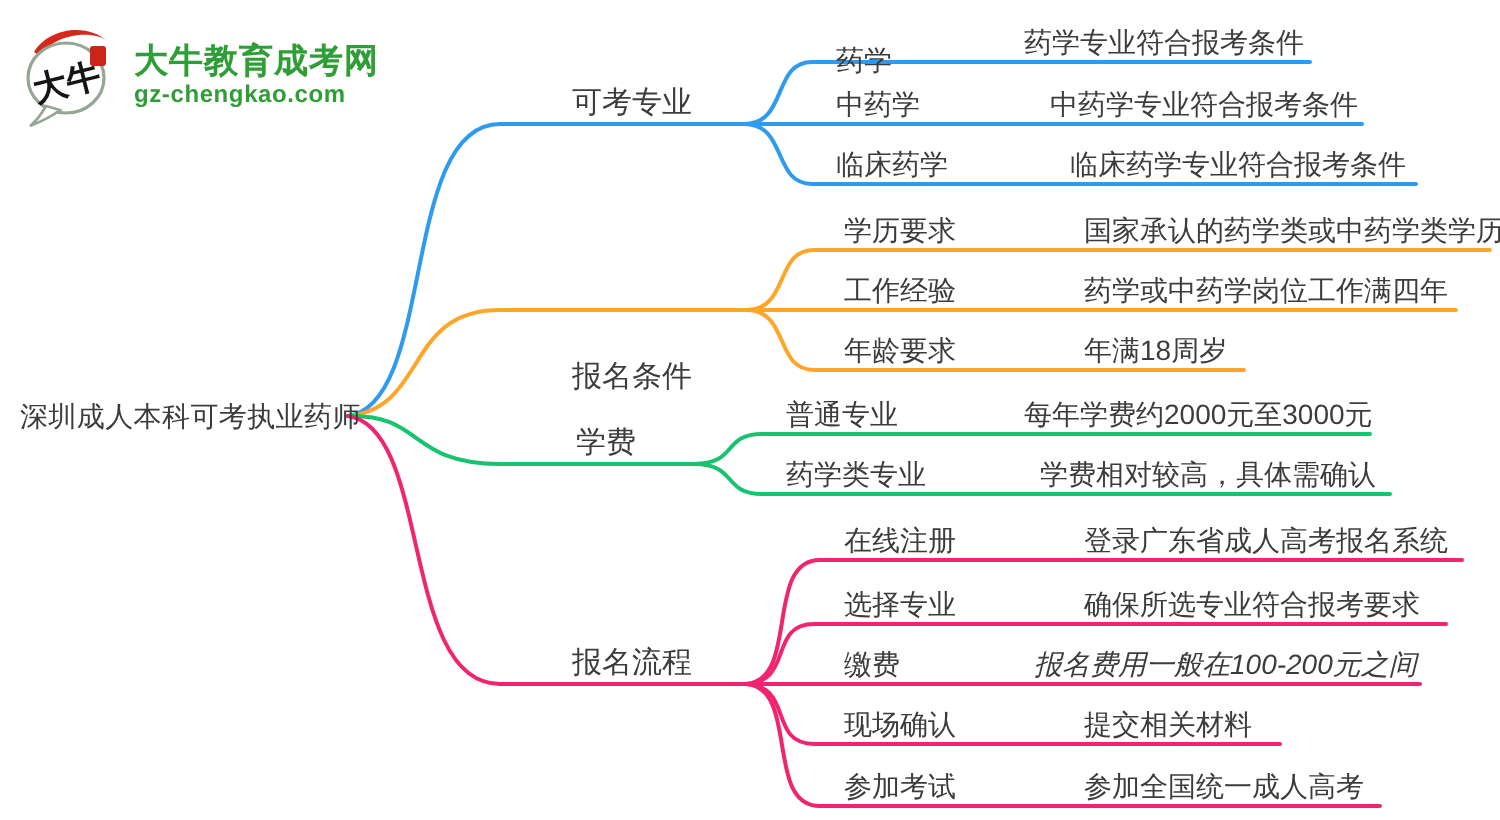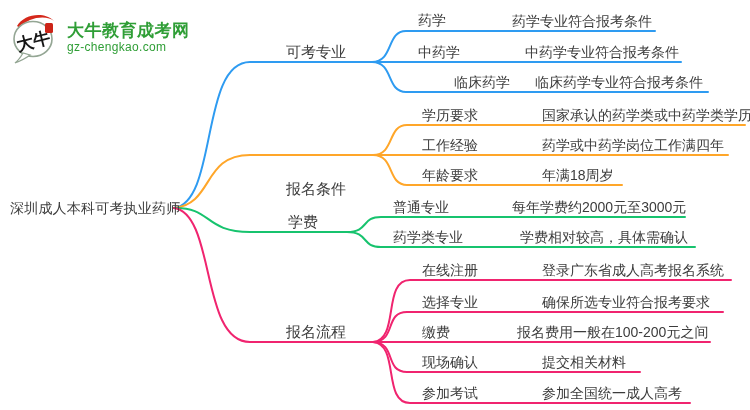--- a/index.html
+++ b/index.html
@@ -11,21 +11,21 @@
   .stroke-orange{stroke:var(--color-orange,#ffa629);}
   .stroke-green{stroke:var(--color-green,#17c36e);}
   .stroke-pink{stroke:var(--color-pink,#f0246f);}
   .node{position:absolute;white-space:nowrap;color:var(--color-text,#3c3c3c);
         font-size:14px;line-height:16px;}
   .root-label{font-size:14px;letter-spacing:.2px;}
   .branch-label{font-size:15px;}
   .logo{position:absolute;left:12px;top:10px;display:flex;align-items:center;gap:7px;}
   .logo-title{color:var(--color-logo_green,#2f9e36);font-weight:bold;font-size:17px;
               line-height:20px;letter-spacing:.5px;}
-  .logo-url{color:var(--color-logo_green,#2f9e36);font-weight:normal;font-size:12px;
+  .logo-url{color:var(--color-logo_green,#2f9e36);font-weight:bold;font-size:12px;
             line-height:13px;letter-spacing:.3px;}
 </style>
 </head>
 <body>
 
 <div class="stage">
 
   <svg class="links" viewBox="0 0 750 410">
 
     <path class="stroke-blue" d="M174,208 C218,202 200,62 250,62 H372"></path>
@@ -64,23 +64,23 @@
     </div>
   </div>
 
   <div class="node root-label" style="left:10px;top:200px;">深圳成人本科可考执业药师</div>
 
   <div class="node branch-label" style="left:286px;top:44px;">可考专业</div>
   <div class="node branch-label" style="left:286px;top:137px;margin-top:44px;">报名条件</div>
   <div class="node branch-label" style="left:288px;top:214px;">学费</div>
   <div class="node branch-label" style="left:286px;top:324px;font-family:Liberation Serif, serif;">报名流程</div>
 
-  <div class="node" style="left:418px;top:12px;">药学</div>
+  <div class="node" style="left:418px;top:22px;">药学</div>
   <div class="node" style="left:418px;top:44px;">中药学</div>
-  <div class="node" style="left:418px;top:74px;margin-left:36px;">临床药学</div>
+  <div class="node" style="left:418px;top:74px;">临床药学</div>
   <div class="node" style="left:512px;top:13px;">药学专业符合报考条件</div>
   <div class="node" style="left:525px;top:44px;">中药学专业符合报考条件</div>
   <div class="node" style="left:535px;top:74px;">临床药学专业符合报考条件</div>
 
   <div class="node" style="left:422px;top:107px;">学历要求</div>
   <div class="node" style="left:422px;top:137px;text-align:center;">工作经验</div>
   <div class="node" style="left:422px;top:167px;">年龄要求</div>
   <div class="node" style="left:542px;top:107px;">国家承认的药学类或中药学类学历</div>
   <div class="node" style="left:542px;top:137px;">药学或中药学岗位工作满四年</div>
   <div class="node" style="left:542px;top:167px;">年满18周岁</div>
@@ -90,17 +90,17 @@
   <div class="node" style="left:512px;top:199px;">每年学费约2000元至3000元</div>
   <div class="node" style="left:520px;top:229px;">学费相对较高，具体需确认</div>
 
   <div class="node" style="left:422px;top:262px;">在线注册</div>
   <div class="node" style="left:422px;top:294px;">选择专业</div>
   <div class="node" style="left:422px;top:324px;">缴费</div>
   <div class="node" style="left:422px;top:354px;">现场确认</div>
   <div class="node" style="left:422px;top:385px;">参加考试</div>
   <div class="node" style="left:542px;top:262px;">登录广东省成人高考报名系统</div>
   <div class="node" style="left:542px;top:294px;">确保所选专业符合报考要求</div>
-  <div class="node" style="left:517px;top:324px;">报名费用一般在100-200元之间</div>
+  <div class="node" style="left:517px;top:324px;font-style:italic;">报名费用一般在100-200元之间</div>
   <div class="node" style="left:542px;top:354px;">提交相关材料</div>
   <div class="node" style="left:542px;top:385px;">参加全国统一成人高考</div>
 
 </div>
 
 </body></html>

